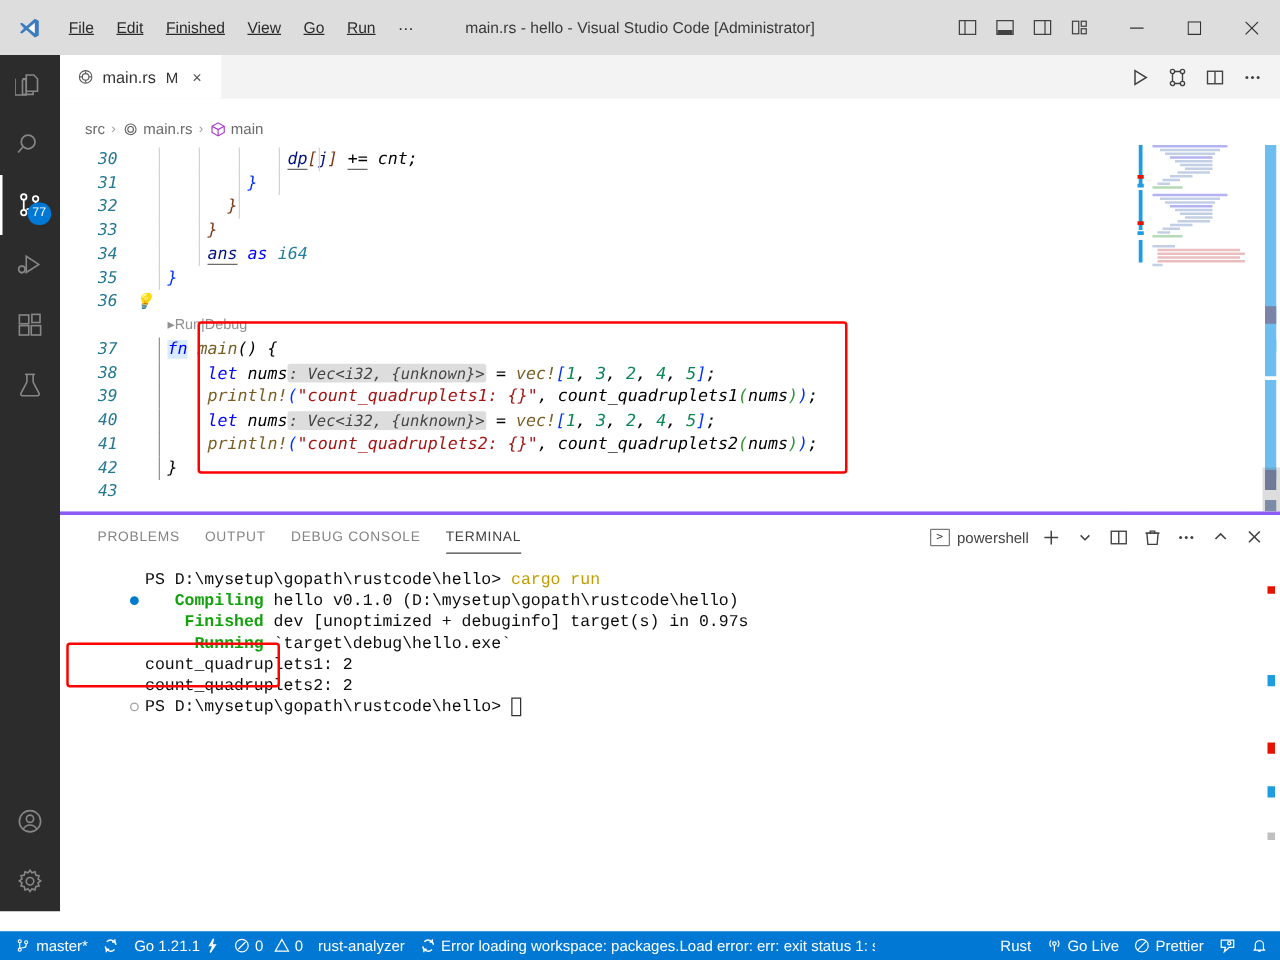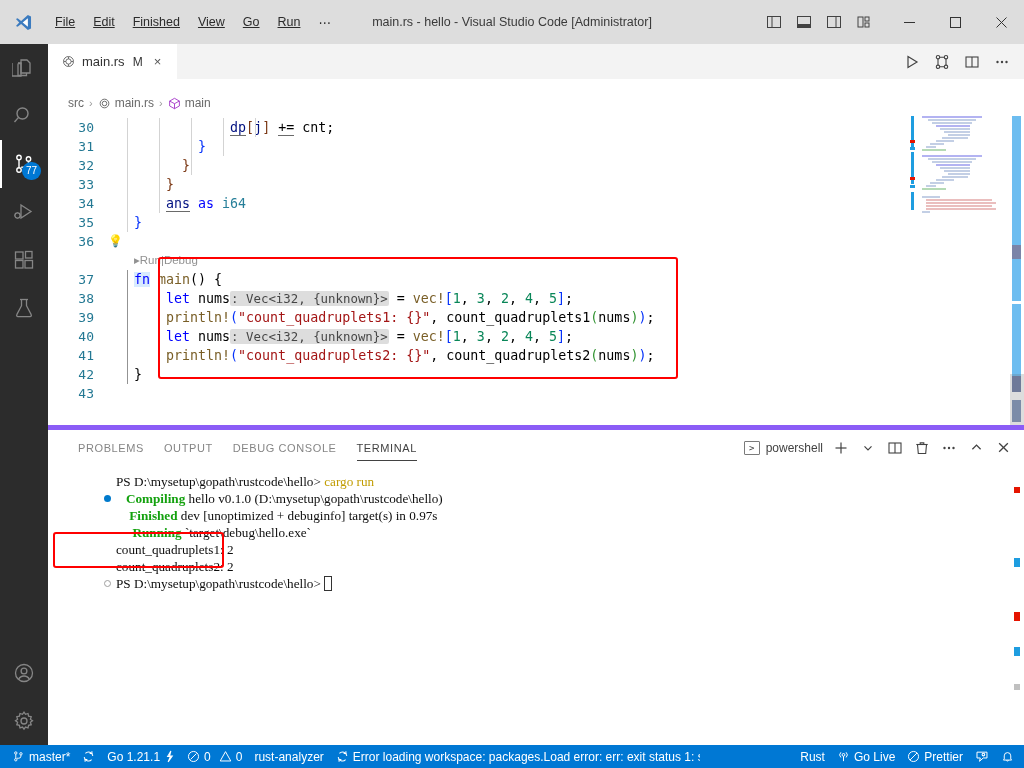--- a/index.html
+++ b/index.html
@@ -90,21 +90,21 @@
   .bc-sep { color: #9a9a9a; font-size: 11px; padding: 0 1px; }
 
   
   .editor { flex: 1; position: relative; overflow: hidden; background: #ffffff; }
   .code-scroll { position:absolute; inset:0; }
   .code-wrap {
     position: absolute; top: 4px; left: 0; right: 0;
     font-family: "DejaVu Sans Mono", "Liberation Mono", monospace;
     font-size: 13.3px; line-height: 19px;
   }
-  .cline { display: flex; height: 19px; align-items: flex-start; position: relative; white-space: pre; }
+  .cline { display: flex; height: 19px; align-items: flex-start; position: relative; white-space: pre; font-style: italic; }
   .lnum {
     width: 58px; min-width: 58px; text-align: right; padding-right: 12px;
     color: #237893; font-size: 13px; font-family: "DejaVu Sans Mono", monospace;
   }
   .gutter-glyph { width: 20px; min-width:20px; display:flex; align-items:center; justify-content:center; }
   .ctext { padding-left: 8px; position: relative; }
 
   
   .t-kw { color: #0000ff; }
   .t-fn { color: #795e26; }
@@ -159,21 +159,21 @@
     position: absolute; top: 0; right: 0; width: 14px; bottom: 0; background: #ffffff;
   }
   .ov-blue { position: absolute; left: 2px; width: 9px; background: #6dbdf0; }
   .ov-slider { position: absolute; left: 0; width: 14px; background: rgba(100,100,100,0.22); }
   .ov-dark { position: absolute; left: 2px; width: 9px; background: #6f7a99; }
   .ov-line { position: absolute; left: 0; width: 14px; height: 2px; background: #333; }
 
   
   .panel {
     height: 320px; min-height: 320px; background: #ffffff;
-    border-top: 5px solid #8b5cf6; display: flex; flex-direction: column;
+    border-top: 3px solid #8b5cf6; display: flex; flex-direction: column;
   }
   .panel-header {
     height: 35px; min-height: 35px; display: flex; align-items: center;
     padding-left: 20px; position: relative;
   }
   .ptabs { display: flex; align-items: stretch; height: 35px; gap: 0; }
   .ptab {
     display: flex; align-items: center; padding: 0 10px;
     font-size: 11px; letter-spacing: .6px; color: #424242a6; cursor: default;
     position: relative; text-transform: uppercase;
@@ -187,40 +187,40 @@
   .term-name {
     display:flex; align-items:center; gap:6px; font-size:12px; color:#424242; padding-right: 4px;
   }
   .term-chip {
     border: 1px solid #7a7a7a; width: 16px; height: 14px; display:flex; align-items:center; justify-content:center;
     font-size: 9px; font-family: "DejaVu Sans Mono", monospace; color:#424242; border-radius:1px;
   }
 
   .terminal {
     flex: 1; position: relative; overflow: hidden;
-    font-family: Liberation Serif, serif;
+    font-family: Liberation Mono, monospace;
     font-size: 13.2px; line-height: 17px; color: #0c0c0c;
     padding: 8px 0 0 0;
   }
   .tline { display: flex; height: 17px; align-items: center; white-space: pre; padding-left: 68px; position: relative; }
   .tdeco { position: absolute; left: 54px; width: 10px; display:flex; align-items:center; justify-content:center; }
   .dot-blue { width: 7px; height: 7px; border-radius: 50%; background: #007acc; }
   .dot-ring { width: 7px; height: 7px; border-radius: 50%; border: 1px solid #a0a0a0; }
   .tc-green { color: #13a10e; font-weight: bold; }
   .tc-yellow { color: #c19c00; }
   .tc-plain { color: #0c0c0c; }
   .tcursor { display:inline-block; width: 8px; height: 15px; border: 1px solid #333; vertical-align: -3px; }
 
   .term-overview { position: absolute; top:0; right: 0; width: 14px; bottom: 0; }
   .tov { position: absolute; left: 4px; width: 6px; height: 6px; }
 
   
   .statusbar {
     height: 23px; min-height: 23px; background: #0078d4; color: #ffffff;
-    display: flex; align-items: center; font-size: 12px;
+    display: flex; align-items: center; font-size: 12px; margin-top: 16px;
   }
   .sb-item { display: flex; align-items: center; gap: 4px; padding: 0 6px; height: 23px; cursor: default; white-space: nowrap; }
   .sb-left { display: flex; align-items: center; padding-left: 6px; min-width: 0; }
   .sb-right { margin-left: auto; display: flex; align-items: center; padding-right: 4px; }
   .sb-err { max-width: 370px; overflow: hidden; text-overflow: clip; white-space: nowrap; }
   svg { display: block; }
 </style>
 </head>
 <body>
 

